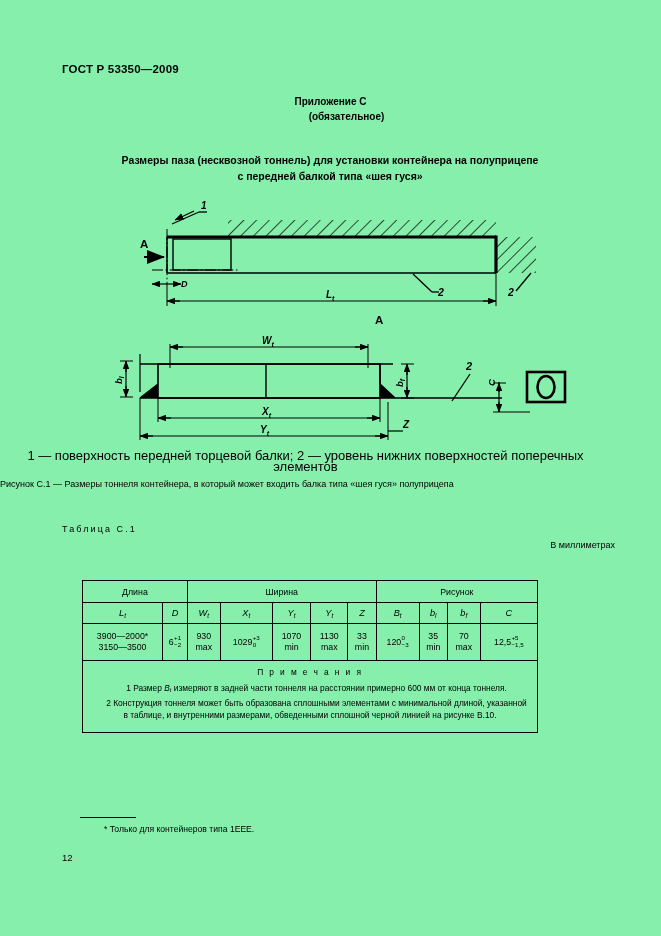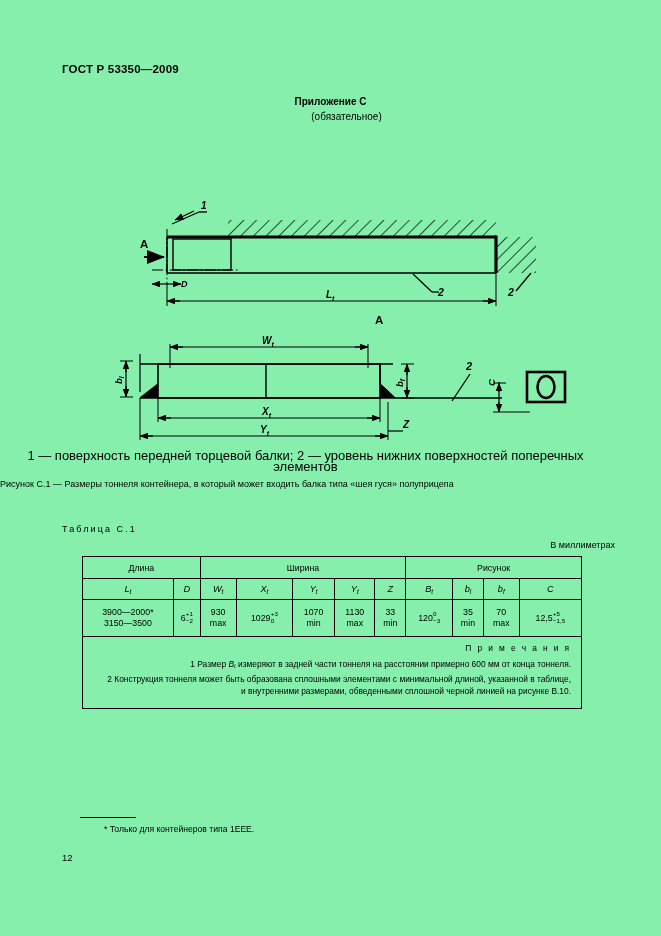--- a/index.html
+++ b/index.html
@@ -33,21 +33,21 @@
   .annex-block {
     position: absolute;
     left: 0;
     top: 94px;
     width: 661px;
     text-align: center;
     font-size: 10px;
     font-weight: bold;
     line-height: 15px;
   }
-  .annex-block .sub { font-weight: normal; padding-left: 32px; }
+  .annex-block .sub { font-weight: bold; padding-left: 32px; }
 
   
   .fig-title {
     position: absolute;
     left: 80px;
     top: 152px;
     width: 500px;
     text-align: center;
     font-size: 10.5px;
     font-weight: bold;
@@ -95,38 +95,38 @@
   .table-units {
     position: absolute;
     right: 46px;
     top: 540px;
     font-size: 9px;
   }
 
   table.main {
     position: absolute;
     left: 82px;
-    top: 556px;
-    width: 500px;
+    top: 580px;
+    width: 456px;
     border-collapse: collapse;
     font-size: 8.6px;
   }
   table.main td, table.main th {
     border: 1px solid #000000;
     text-align: center;
     vertical-align: middle;
     font-weight: normal;
     padding: 0;
   }
   table.main tr.group-row td { height: 21px; font-size: 8.8px; }
   table.main tr.sym-row td   { height: 20px; font-style: italic; font-size: 9.2px; }
   table.main tr.data-row td  { height: 36px; line-height: 11px; font-size: 8.8px; }
   table.main tr.notes-row td {
     height: 62px;
-    text-align: right;
+    text-align: center;
     vertical-align: top;
     padding: 5px 10px 4px 10px;
     font-size: 8.4px;
     line-height: 12.6px;
   }
   .notes-title {
     letter-spacing: 1.9px;
     margin-bottom: 3px;
     display: block;
   }
@@ -175,20 +175,22 @@
 <div class="page">
 
   <div class="doc-header">ГОСТ Р 53350—2009</div>
 
   <div class="annex-block">
     <div>Приложение С</div>
     <div class="sub">(обязательное)</div>
   </div>
 
   <div class="fig-title">
+    <div>Размеры паза (несквозной тоннель) для установки контейнера на полуприцепе</div>
+    <div>с передней балкой типа «шея гуся»</div>
   </div>
 
   <div class="drawing">
     <svg width="661" height="250" viewBox="0 0 661 250" xmlns="http://www.w3.org/2000/svg">
       <defs>
         <marker id="ah" markerWidth="9" markerHeight="7" refX="8.5" refY="3.5" orient="auto">
           <polygon points="0,0 9,3.5 0,7" fill="#000"></polygon>
         </marker>
         <marker id="ahs" markerWidth="7" markerHeight="5.4" refX="6.6" refY="2.7" orient="auto">
           <polygon points="0,0 7,2.7 0,5.4" fill="#000"></polygon>

